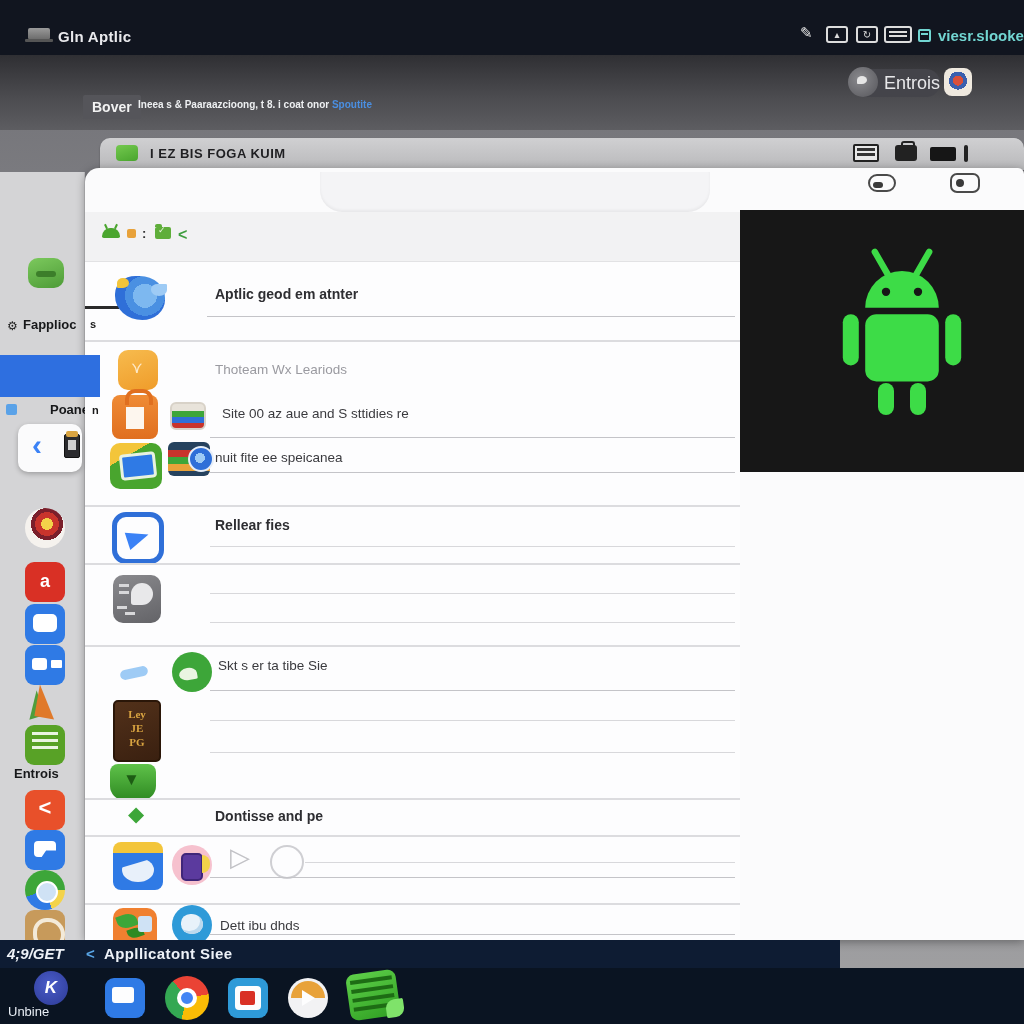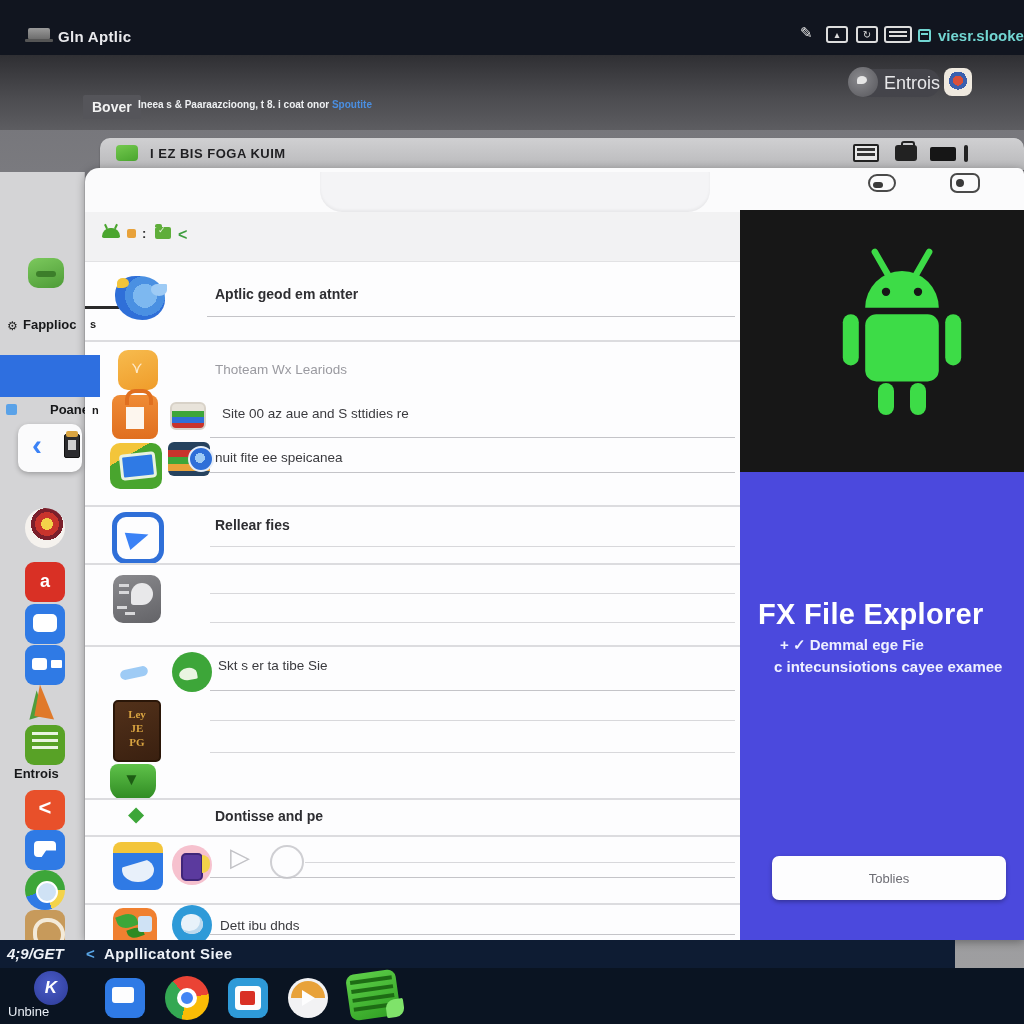--- a/index.html
+++ b/index.html
@@ -184,21 +184,21 @@
   .promo-black { left:740px; top:210px; width:284px; height:262px; background:#171717; z-index:5; }
   .promo-blue { left:740px; top:472px; width:284px; height:468px; background:#4b49dd; z-index:5; }
   .promo-title { position:absolute; left:18px; top:126px; color:#fff; font-weight:bold; font-size:29px; letter-spacing:.3px; }
   .promo-line { position:absolute; color:#eef0ff; font-weight:bold; font-size:15px; }
   .promo-btn { position:absolute; left:32px; top:384px; width:234px; height:44px; background:#fdfdfe; border:none;
                border-radius:7px; color:#6d6d74; font-size:13px; font-family:"Liberation Sans", sans-serif;
                box-shadow:0 2px 4px rgba(0,0,0,.3); }
   .robot { position:absolute; left:82px; top:28px; }
 
   
-  .statusbar { left:0; top:940px; width:955px; height:28px; background:#0e1c33; color:#eef2f8;
+  .statusbar { left:0; top:940px; width:840px; height:28px; background:#0e1c33; color:#eef2f8;
                font-weight:bold; font-size:15px; line-height:27px; z-index:9; }
   .statusbar .pfx { position:absolute; left:7px; font-style:italic; }
   .statusbar .arr { position:absolute; left:86px; color:#5aa7e8; }
   .statusbar .lbl { position:absolute; left:104px; letter-spacing:.4px; }
   .taskbar { left:0; top:968px; width:1024px; height:56px; background:#0a1422; z-index:9; }
   .tk { position:absolute; border-radius:9px; }
   .tk-circle { left:34px; top:3px; width:34px; height:34px; border-radius:50%; background:radial-gradient(circle at 45% 40%, #4a5cc8, #2c3a96);
                color:#fff; font-weight:bold; font-size:17px; text-align:center; line-height:33px; font-style:italic; }
   .tk-label { position:absolute; left:8px; top:36px; color:#e8eef5; font-size:13px; }
   .tk-msg { left:105px; top:10px; width:40px; height:40px; background:#2f7ae5; }
@@ -387,26 +387,20 @@
         <circle cx="40" cy="33" r="2.6" fill="#171717"></circle>
         <circle cx="60" cy="33" r="2.6" fill="#171717"></circle>
         <rect x="27" y="47" width="46" height="42" rx="7"></rect>
         <rect x="13" y="47" width="10" height="32" rx="5"></rect>
         <rect x="77" y="47" width="10" height="32" rx="5"></rect>
         <rect x="35" y="90" width="10" height="20" rx="5"></rect>
         <rect x="55" y="90" width="10" height="20" rx="5"></rect>
       </g>
     </svg>
   </div>
-  <div class="abs promo-blue">
-    <div class="promo-title">FX File Explorer</div>
-    <div class="promo-line" style="left:40px; top:164px;">+ ✓ Demmal ege Fie</div>
-    <div class="promo-line" style="left:34px; top:186px;">c intecunsiotions cayee examee</div>
-    <button class="promo-btn">Toblies</button>
-  </div>
 
   <div class="abs statusbar">
     <span class="pfx">4;9/GET</span>
     <span class="arr">&lt;</span>
     <span class="lbl">Appllicatont Siee</span>
   </div>
 
   <div class="abs taskbar">
     <div class="tk tk-circle">K</div>
     <div class="tk-label">Unbine</div>

